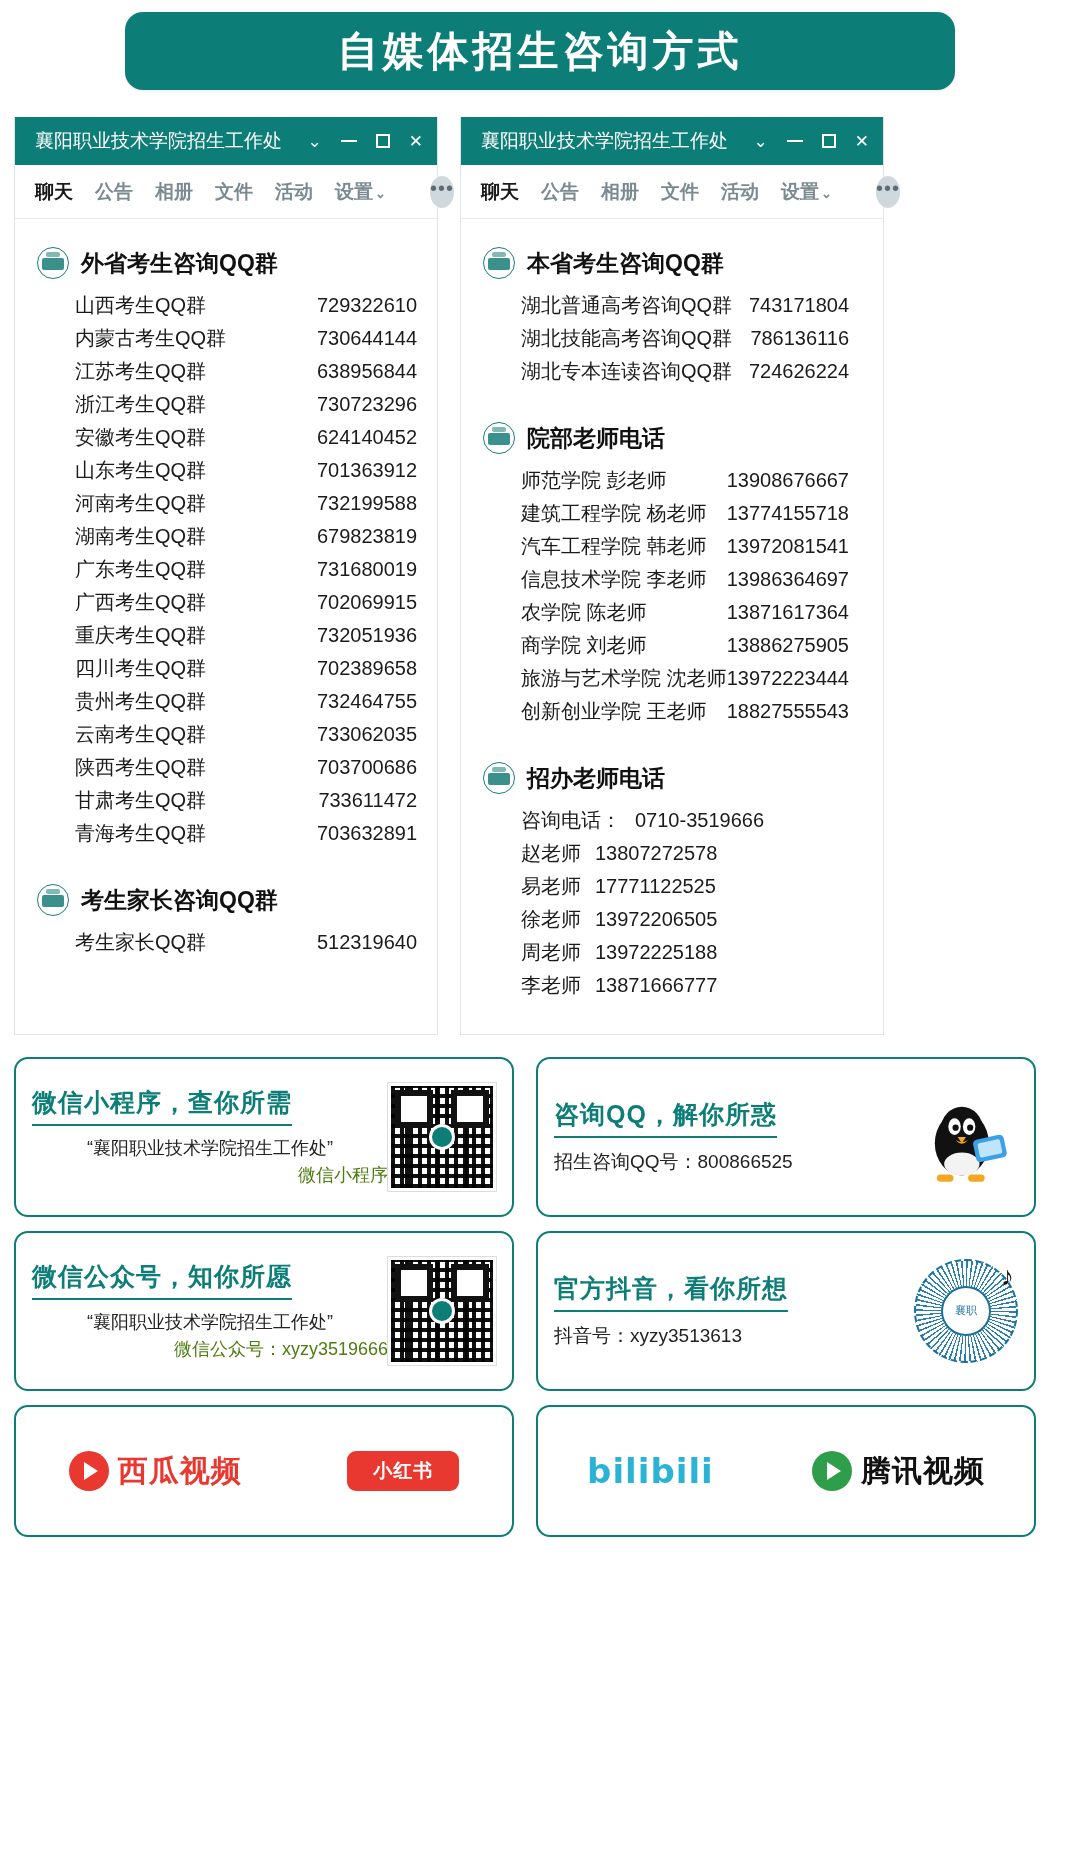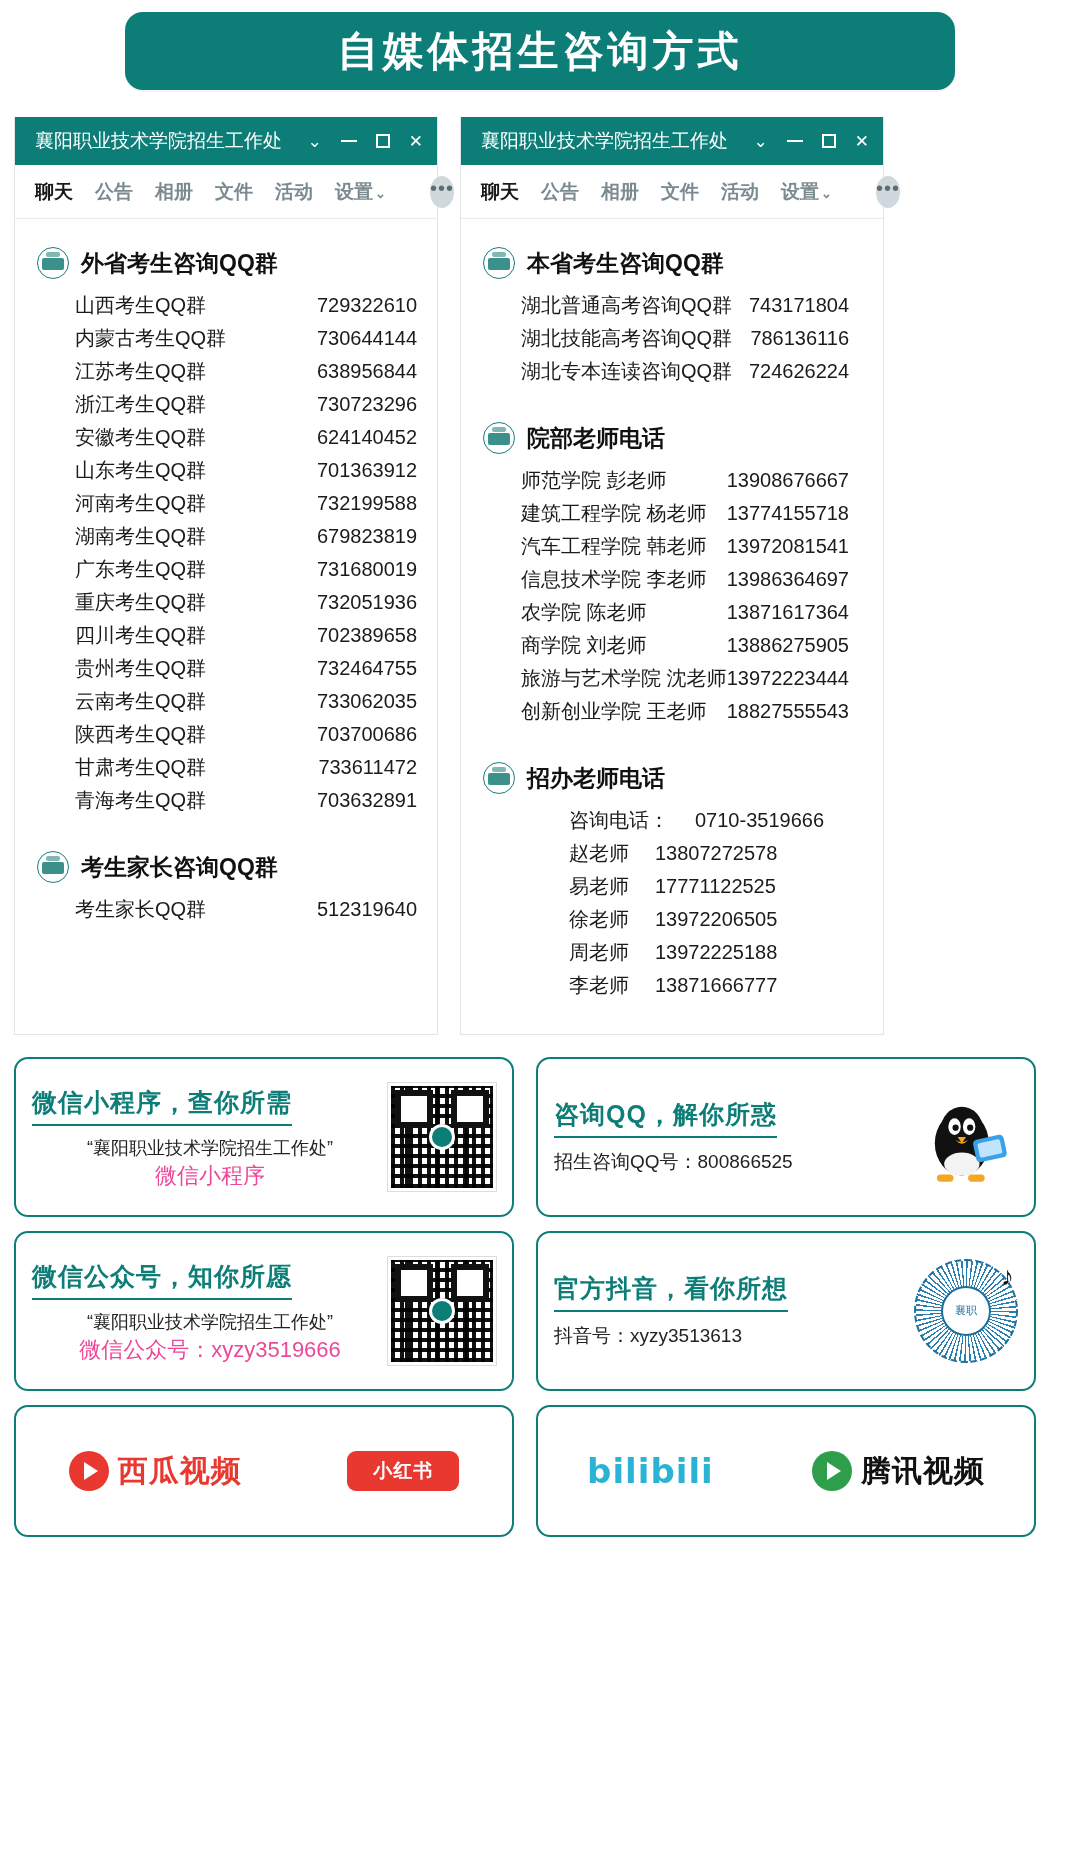--- a/index.html
+++ b/index.html
@@ -122,21 +122,21 @@
     font-size: 20px; color: #1b1b1b;
     line-height: 33px;
   }
   .row .k { white-space: nowrap; }
   .row .v { margin-left: auto; white-space: nowrap; }
   .rows.gap-right { padding-right: 14px; }
 
   .rows-flow { padding-left: 40px; }
   .row-flow {
     font-size: 20px; color: #1b1b1b; line-height: 33px;
-    display: flex; gap: 26px; margin-left: 48px;
+    display: flex; gap: 14px;
   }
 
   .spacer-18 { height: 18px; }
 
   
   .cards {
     display: flex; gap: 22px;
     padding: 22px 14px 0 14px;
   }
   .col { width: 500px; display: flex; flex-direction: column; gap: 14px; }
@@ -151,21 +151,21 @@
   }
   .card-txt { flex: 1; min-width: 0; }
   .card-h {
     font-size: 25px; font-weight: bold; color: #0d7d77;
     border-bottom: 2px solid #0d7d77;
     display: inline-block;
     padding-bottom: 5px; margin-bottom: 9px;
     letter-spacing: 1px;
   }
   .card-l1 { font-size: 18px; color: #222; line-height: 27px; text-align: center; }
-  .card-l2 { font-size: 22px; color: #ec4899; line-height: 27px; text-align: center; }
+  .card-l2 { font-size: 18px; color: #4d7c0f; line-height: 27px; text-align: right; }
   .card-p { font-size: 19px; color: #222; line-height: 30px; }
 
   
   .qr {
     width: 108px; height: 108px; flex: none;
     background-color: #fff;
     background-image:
       repeating-linear-gradient(90deg, #111 0 4px, transparent 4px 9px),
       repeating-linear-gradient(0deg, #111 0 4px, transparent 4px 10px),
       repeating-linear-gradient(90deg, transparent 0 14px, #111 14px 18px, transparent 18px 30px);
@@ -303,20 +303,24 @@
               <span class="k">河南考生QQ群</span>
               <span class="v">732199588</span>
             </div>
           <div class="row">
               <span class="k">湖南考生QQ群</span>
               <span class="v">679823819</span>
             </div>
           <div class="row">
               <span class="k">广东考生QQ群</span>
               <span class="v">731680019</span>
+            </div>
+          <div class="row">
+              <span class="k">广西考生QQ群</span>
+              <span class="v">702069915</span>
             </div>
           <div class="row">
               <span class="k">重庆考生QQ群</span>
               <span class="v">732051936</span>
             </div>
           <div class="row">
               <span class="k">四川考生QQ群</span>
               <span class="v">702389658</span>
             </div>
           <div class="row">

